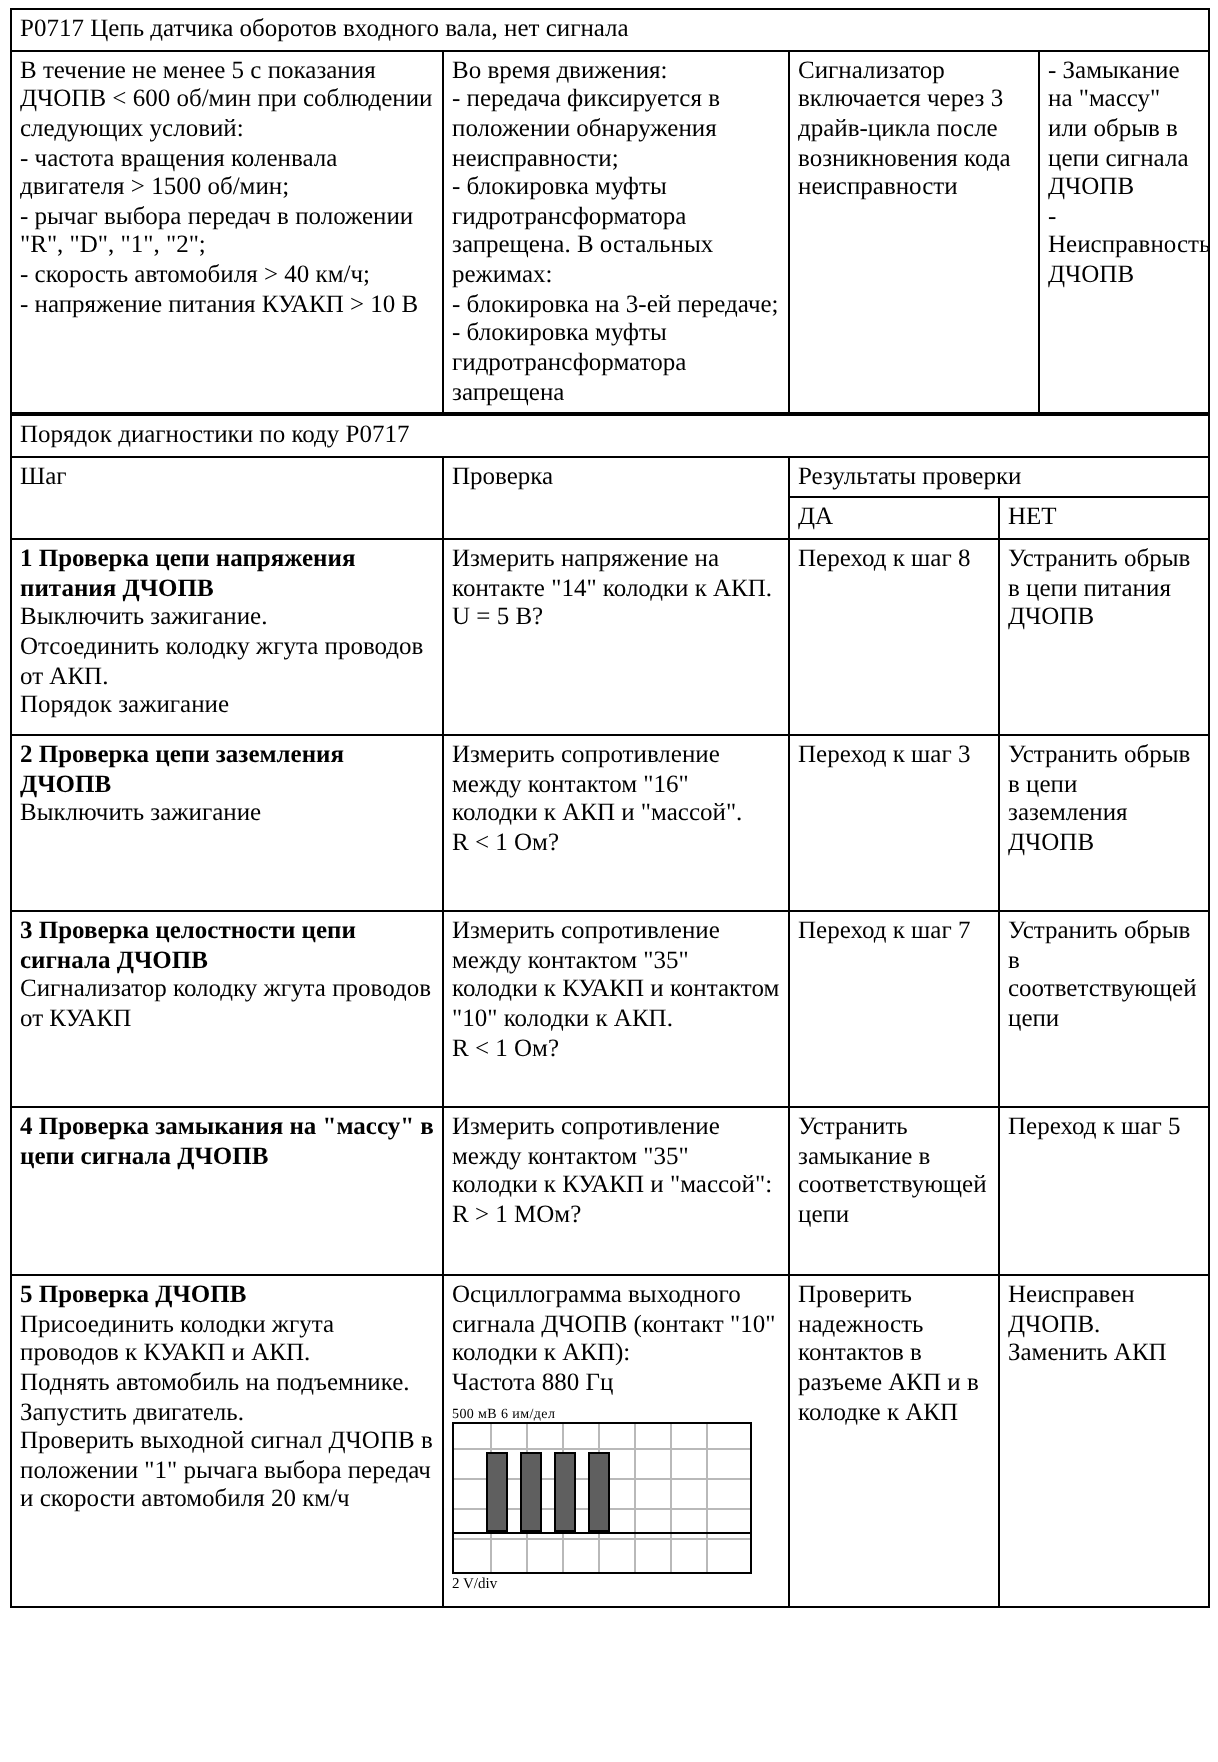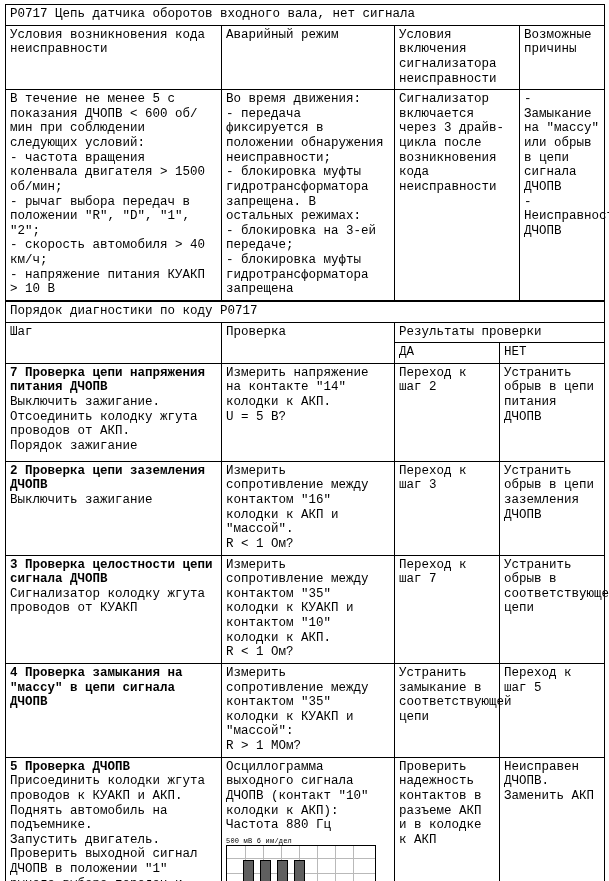--- a/index.html
+++ b/index.html
@@ -12,21 +12,20 @@
     height: 881px;
     font-family: "Liberation Serif", serif;
     color: #000000;
   }
   .page {
     width: 609px;
     height: 726px;
     box-sizing: border-box;
     padding: 4px 5px 0 5px;
     position: relative;
-    font-family: Liberation Mono, monospace;
   }
   table.doc {
     width: 599px;
     border-collapse: collapse;
     table-layout: fixed;
   }
   table.doc td, table.doc th {
     border: 1px solid #000000;
     vertical-align: top;
     padding: 2px 4px 3px 4px;
@@ -102,26 +101,20 @@
   <table class="doc">
     <colgroup>
       <col style="width:216px">
       <col style="width:173px">
       <col style="width:125px">
       <col style="width:85px">
     </colgroup>
     <tbody>
       <tr>
         <td class="title-cell" colspan="4">P0717 Цепь датчика оборотов входного вала, нет сигнала</td>
-      </tr>
-      <tr>
-        <td class="hdr" style="height:58px">Условия возникновения кода неисправности</td>
-        <td class="hdr">Аварийный режим</td>
-        <td class="hdr">Условия включения сигнализатора неисправности</td>
-        <td class="hdr">Возможные причины</td>
       </tr>
       <tr>
         <td style="height:168px; white-space:pre-line">В течение не менее 5 с показания ДЧОПВ &lt; 600 об/мин при соблюдении следующих условий:
 - частота вращения коленвала двигателя &gt; 1500 об/мин;
 - рычаг выбора передач в положении "R", "D", "1", "2";
 - скорость автомобиля &gt; 40 км/ч;
 - напряжение питания КУАКП &gt; 10 В</td>
         <td style="white-space:pre-line">Во время движения:
 - передача фиксируется в положении обнаружения неисправности;
 - блокировка муфты гидротрансформатора запрещена. В остальных режимах:
@@ -150,28 +143,28 @@
         <td class="hdr" rowspan="2">Проверка</td>
         <td class="hdr" colspan="2">Результаты проверки</td>
       </tr>
       <tr>
         <td class="hdr">ДА</td>
         <td class="hdr">НЕТ</td>
       </tr>
 
       <tr>
         <td style="height:92px">
-          <p class="b">7 Проверка цепи напряжения питания ДЧОПВ</p>
+          <p class="b">1 Проверка цепи напряжения питания ДЧОПВ</p>
           <p style="white-space:pre-line">Выключить зажигание.
 Отсоединить колодку жгута проводов от АКП.
 Порядок зажигание</p>
         </td>
         <td style="white-space:pre-line">Измерить напряжение на контакте "14" колодки к АКП.
 U = 5 В?</td>
-        <td>Переход к шаг 2</td>
+        <td>Переход к шаг 8</td>
         <td>Устранить обрыв в цепи питания ДЧОПВ</td>
       </tr>
 
       <tr>
         <td style="height:82px">
           <p class="b">2 Проверка цепи заземления ДЧОПВ</p>
           <p style="white-space:pre-line">Выключить зажигание</p>
         </td>
         <td style="white-space:pre-line">Измерить сопротивление между контактом "16" колодки к АКП и "массой".
 R &lt; 1 Ом?</td>

